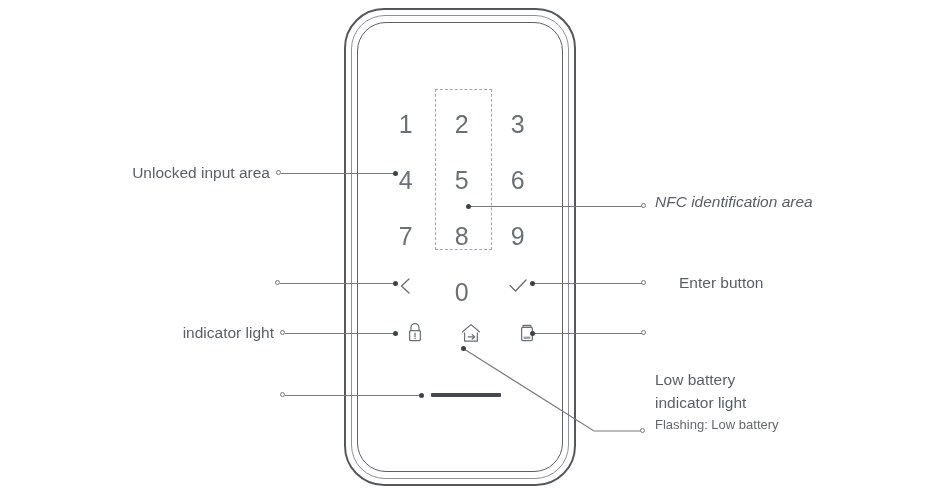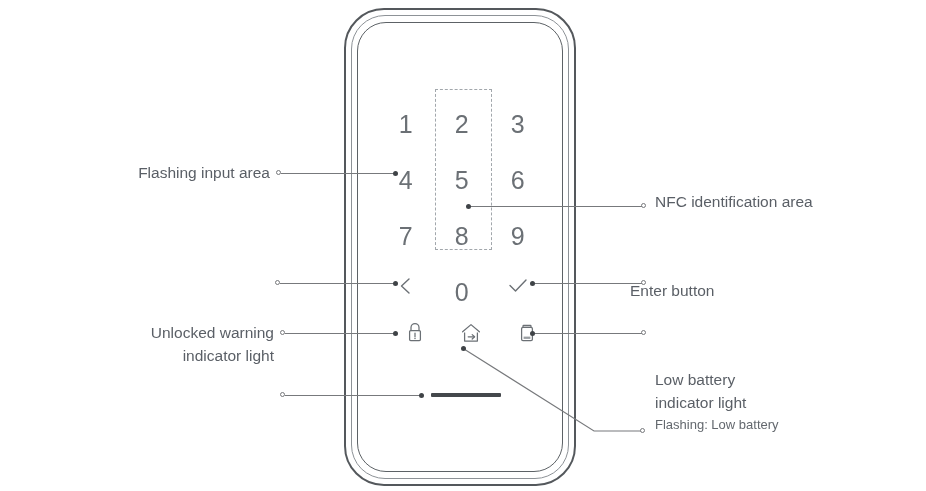--- a/index.html
+++ b/index.html
@@ -249,32 +249,31 @@
   <div class="lead" style="left:285px; top:395px; width:135px;"></div>
   <div class="dot-hollow" style="left:280px; top:392px;"></div>
   <div class="dot-solid" style="left:419px; top:393px;"></div>
 
   <svg class="diag-svg">
     <polyline points="464,349 594,431 641,431" fill="none" stroke="#77797c" stroke-width="1.1"></polyline>
   </svg>
   <div class="dot-solid" style="left:461px; top:346px;"></div>
   <div class="dot-hollow" style="left:640px; top:428px;"></div>
 
-  <div class="label right-align" style="left:40px; top:161px; width:230px;">Flashing input area</div>
+  <div class="label right-align" style="left:40px; top:161px; width:230px;">Unlocked input area</div>
 
 
   <div class="label right-align" style="left:40px; top:321px; width:234px;">
-    <div>Unlocked warning</div>
     <div>indicator light</div>
   </div>
 
 
-  <div class="label left-align" style="left:655px; top:190px;">NFC identification area</div>
-
-  <div class="label left-align" style="left:630px; top:271px;margin-top:8px;">Enter button</div>
+  <div class="label left-align" style="left:655px; top:190px;font-style:italic;">NFC identification area</div>
+
+  <div class="label left-align" style="left:679px; top:271px;">Enter button</div>
 
   <div class="label left-align" style="left:655px; top:328px;margin-top:40px;">
     <div>Low battery</div>
     <div>indicator light</div>
     <div class="sub">Flashing: Low battery</div>
   </div>
 
 
 </div>
 

